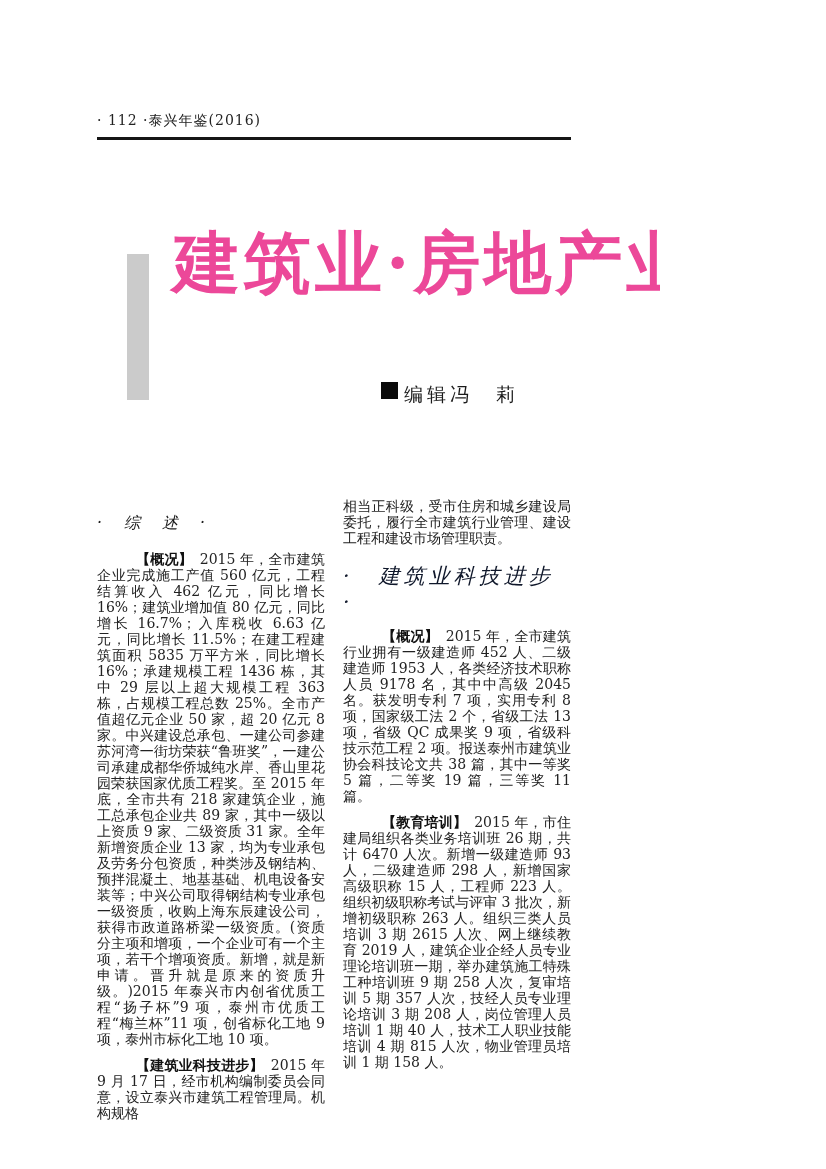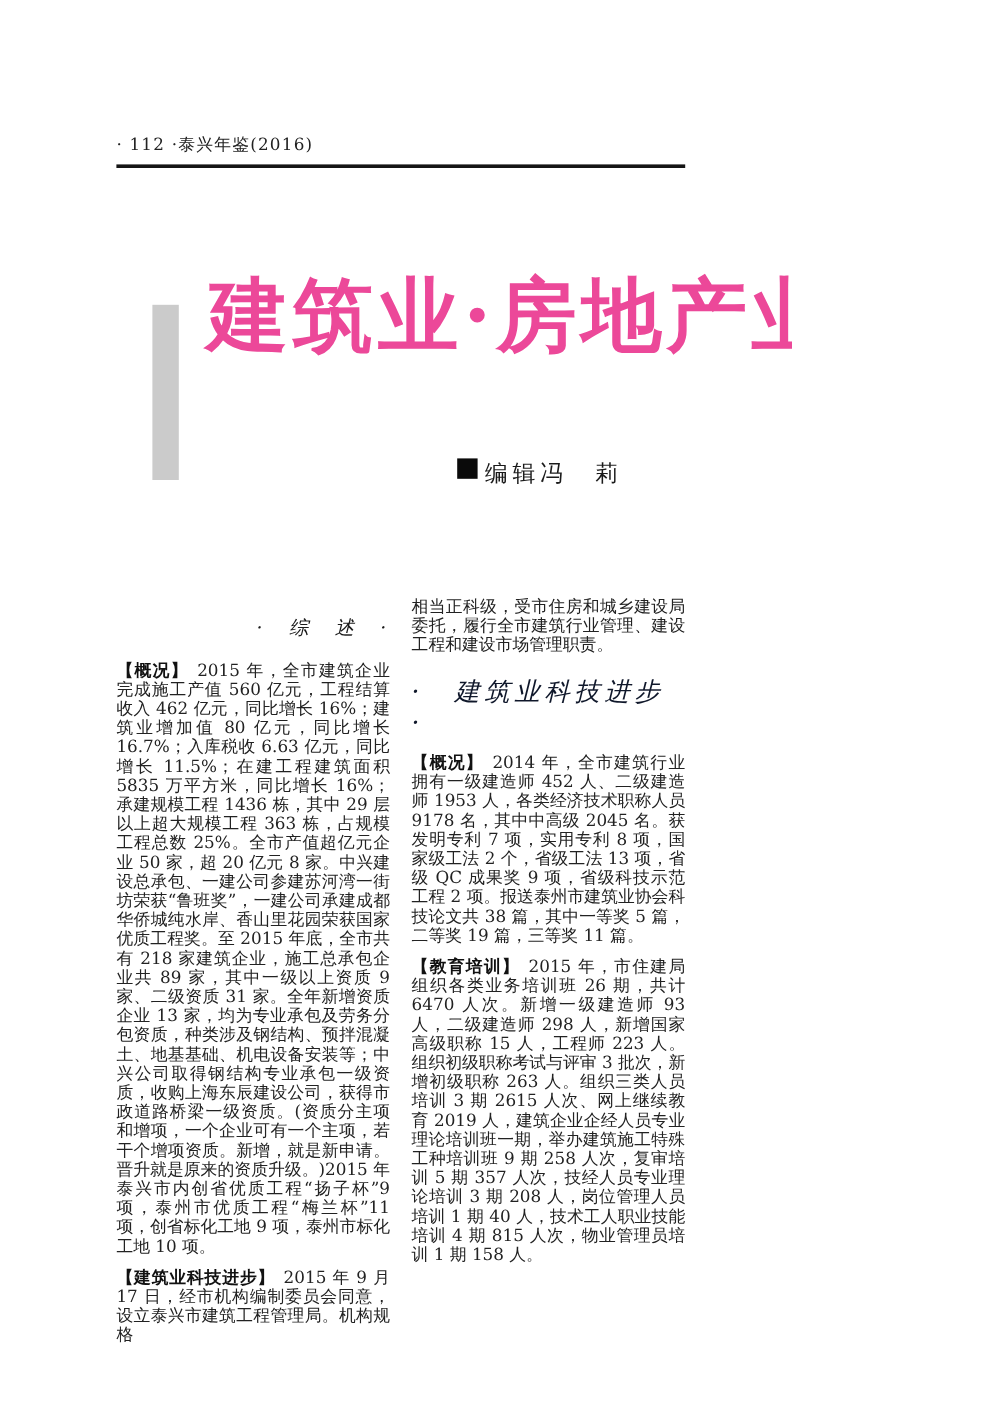--- a/index.html
+++ b/index.html
@@ -62,31 +62,32 @@
     font-size:14px; line-height:16px;
     text-align:justify;
     margin-bottom:10px;
     color:#222;
   }
   .lbl {
     font-family:"DejaVu Sans", sans-serif;
     font-weight:700;
     margin-right:7px;
     color:#111;
+    margin-left:39px;
   }
   .section-box {
     background:#c9c9c9;
     text-align:center;
     font-size:21px; font-weight:700;
     letter-spacing:3px;
     padding:11px 0 12px;
     color:#111;
   }
   .sub-heading {
-    text-align:right;
+    text-align:left;
     font-style:italic;
     font-size:16px;
     letter-spacing:3px;
     margin:15px 0 17px;
     color:#1a1a1a;
   }
   .script-heading {
     text-align:left;
     font-style:italic;
     font-size:21px;
@@ -126,21 +127,21 @@
         <span class="lbl">【建筑业科技进步】</span><span>2015 年 9 月 17 日，经市机构编制委员会同意，设立泰兴市建筑工程管理局。机构规格</span>
       </p>
     </div>
 
     <div class="col">
       <p>相当正科级，受市住房和城乡建设局委托，履行全市建筑行业管理、建设工程和建设市场管理职责。</p>
 
       <div class="script-heading">·　建筑业科技进步　·</div>
 
       <p>
-        <span class="lbl">【概况】</span><span>2014 年，全市建筑行业拥有一级建造师 452 人、二级建造师 1953 人，各类经济技术职称人员 9178 名，其中中高级 2045 名。获发明专利 7 项，实用专利 8 项，国家级工法 2 个，省级工法 13 项，省级 QC 成果奖 9 项，省级科技示范工程 2 项。报送泰州市建筑业协会科技论文共 38 篇，其中一等奖 5 篇，二等奖 19 篇，三等奖 11 篇。</span>
+        <span class="lbl">【概况】</span><span>2015 年，全市建筑行业拥有一级建造师 452 人、二级建造师 1953 人，各类经济技术职称人员 9178 名，其中中高级 2045 名。获发明专利 7 项，实用专利 8 项，国家级工法 2 个，省级工法 13 项，省级 QC 成果奖 9 项，省级科技示范工程 2 项。报送泰州市建筑业协会科技论文共 38 篇，其中一等奖 5 篇，二等奖 19 篇，三等奖 11 篇。</span>
       </p>
 
       <p>
         <span class="lbl">【教育培训】</span><span>2015 年，市住建局组织各类业务培训班 26 期，共计 6470 人次。新增一级建造师 93 人，二级建造师 298 人，新增国家高级职称 15 人，工程师 223 人。组织初级职称考试与评审 3 批次，新增初级职称 263 人。组织三类人员培训 3 期 2615 人次、网上继续教育 2019 人，建筑企业企经人员专业理论培训班一期，举办建筑施工特殊工种培训班 9 期 258 人次，复审培训 5 期 357 人次，技经人员专业理论培训 3 期 208 人，岗位管理人员培训 1 期 40 人，技术工人职业技能培训 4 期 815 人次，物业管理员培训 1 期 158 人。</span>
       </p>
 
 
     </div>
 
   </div>

